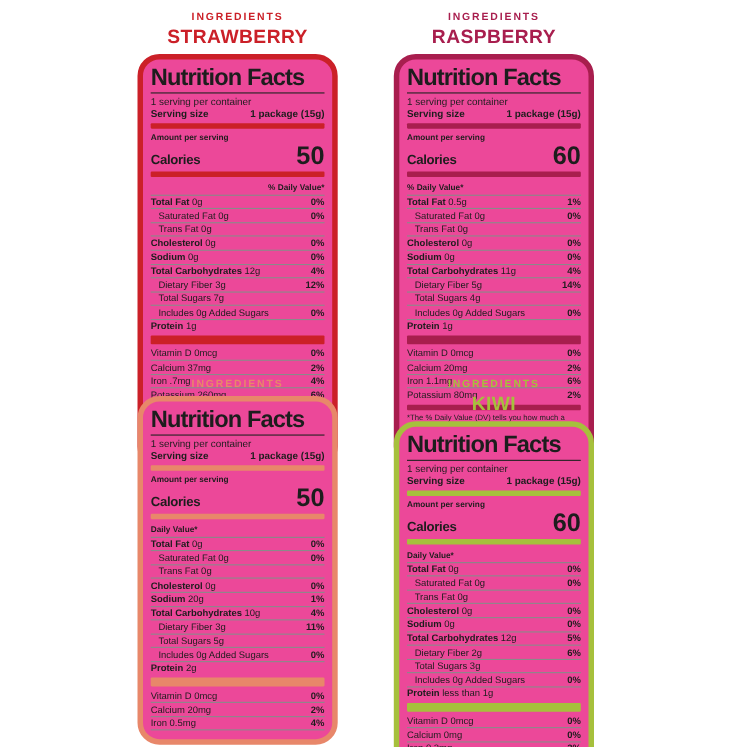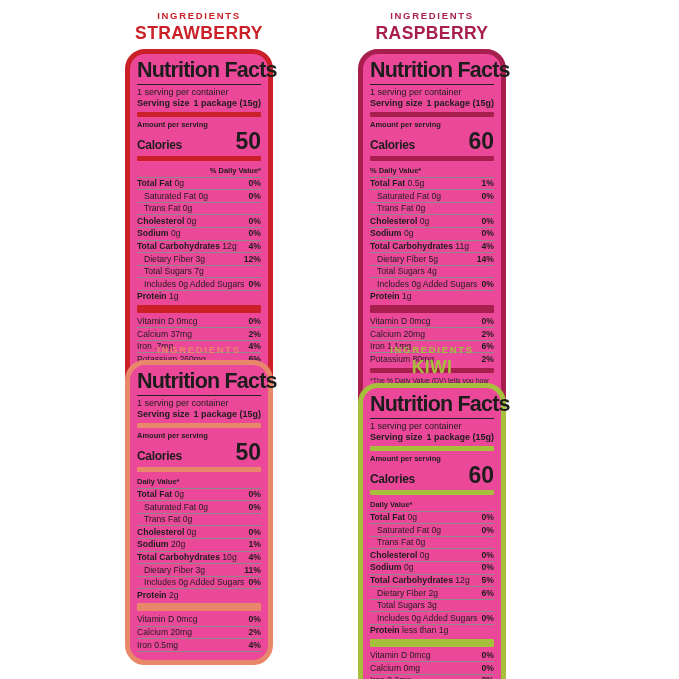--- a/index.html
+++ b/index.html
@@ -4,21 +4,21 @@
 <style>
   html, body { margin: 0; padding: 0; }
   body {
     width: 679px; height: 679px;
     background: #ffffff;
     font-family: "Liberation Sans", sans-serif;
     color: #1d1d1d;
     position: relative;
     overflow: hidden;
   }
-  .label-group { position: absolute; width: 148px; }
+  .label-group { position: absolute; width: 182px; }
   .pos-0 { left: 125px; top: 10px; }
   .pos-1 { left: 358px; top: 10px; }
   .pos-2 { left: 125px; top: 344px; }
   .pos-3 { left: 358px; top: 344px; }
 
   .hdr { text-align: center; margin-bottom: 5px; }
   .eyebrow {
     font-size: 9.5px; font-weight: bold; letter-spacing: 1.7px;
     color: var(--accent);
   }
@@ -281,20 +281,24 @@
     </div>
     <div class="nrow">
       <span class="nname"><b>Total Carbohydrates</b><span> 10g</span></span>
       <span class="npct">4%</span>
     </div>
     <div class="nrow indent">
       <span class="nname"><b></b><span>Dietary Fiber 3g</span></span>
       <span class="npct">11%</span>
     </div>
     <div class="nrow indent">
+      <span class="nname"><b></b><span>Total Sugars 5g</span></span>
+      <span class="npct"></span>
+    </div>
+    <div class="nrow indent">
       <span class="nname"><b></b><span>Includes 0g Added Sugars</span></span>
       <span class="npct">0%</span>
     </div>
     <div class="nrow last">
       <span class="nname"><b>Protein</b><span> 2g</span></span>
       <span class="npct"></span>
     </div>
       <div class="bar thick"></div>
 
     <div class="vrow">

